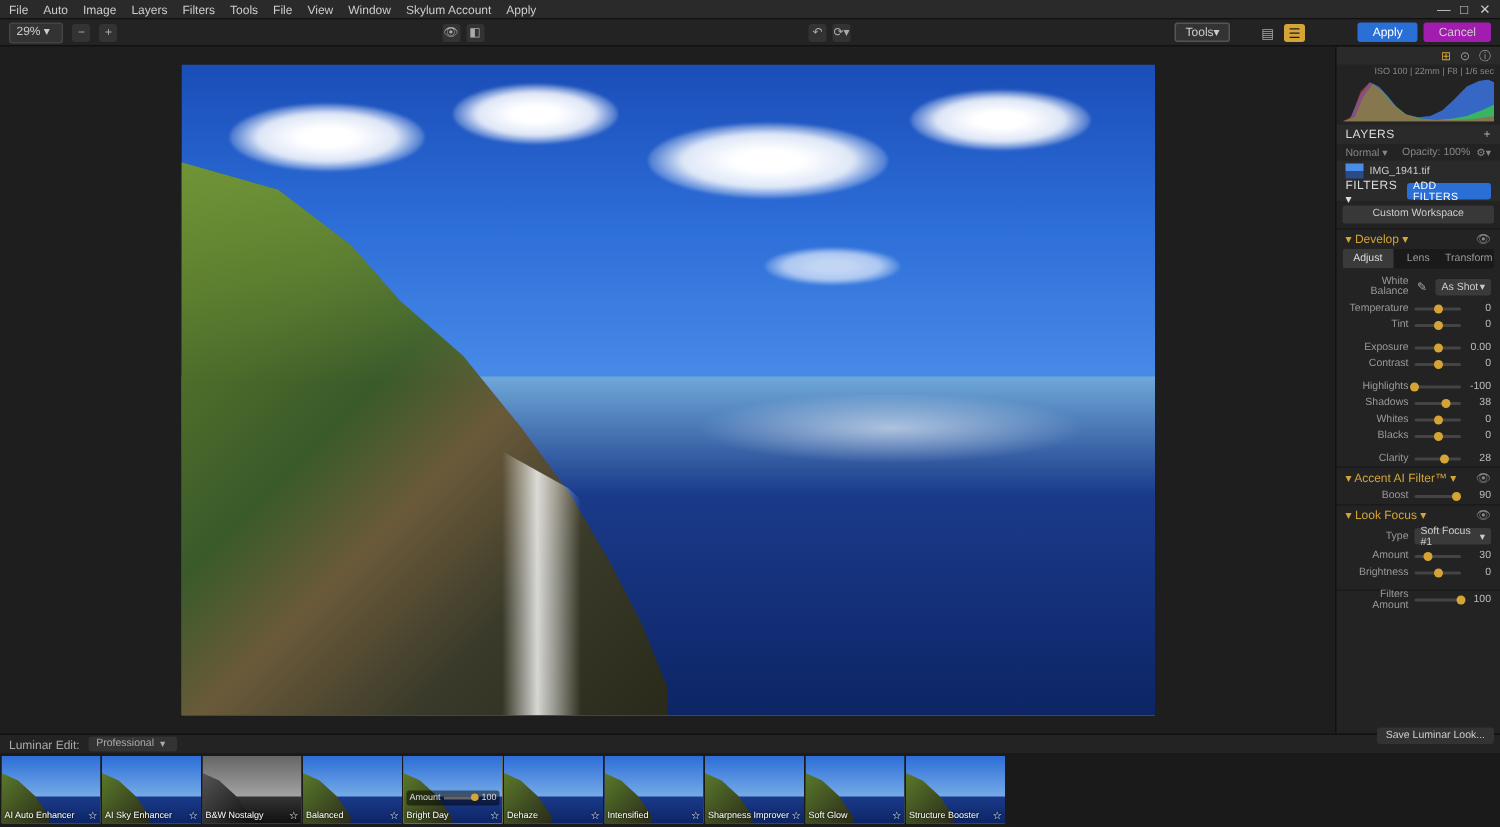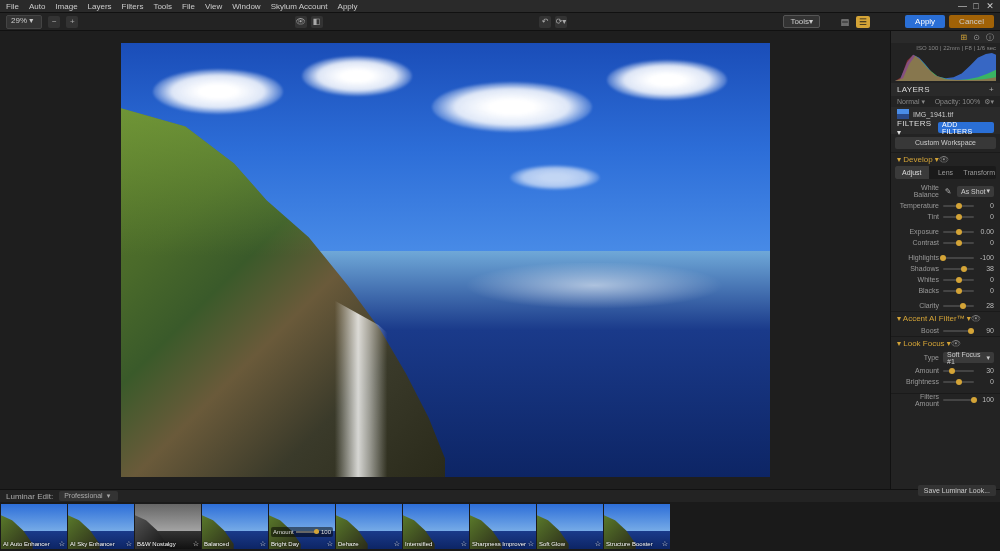--- a/index.html
+++ b/index.html
@@ -9,21 +9,21 @@
 .win-ctrl{margin-left:auto;display:flex;gap:6px}
 .win-ctrl span{width:8px;text-align:center;cursor:pointer;font-size:9px}
 .toolbar{height:18px;background:#232323;display:flex;align-items:center;padding:0 6px;gap:6px;border-bottom:1px solid #111}
 .zoom-sel{background:#333;color:#ccc;border:1px solid #444;font-size:8px;height:14px;padding:0 8px 0 4px;border-radius:2px}
 .tb-btn{width:12px;height:12px;background:#333;border-radius:2px;display:flex;align-items:center;justify-content:center;font-size:8px;cursor:pointer;color:#aaa}
 .tb-group{display:flex;gap:4px;align-items:center}
 .spacer{flex:1}
 .btn{height:13px;padding:0 10px;border-radius:2px;display:flex;align-items:center;font-size:8px;cursor:pointer}
 .btn-tools{background:#333;border:1px solid #555;color:#ccc;padding:0 6px}
 .btn-apply{background:#2a6fd6;color:#fff}
-.btn-cancel{background:#a16207;color:#ccc}
+.btn-cancel{background:#a21caf;color:#ccc}
 .icon-toggle{width:14px;height:12px;border-radius:2px;display:flex;align-items:center;justify-content:center;cursor:pointer}
 .icon-toggle.sel{background:#d4a437;color:#1a1a1a}
 .main{flex:1;display:flex;overflow:hidden}
 .canvas{flex:1;background:#1e1e1e;display:flex;align-items:center;justify-content:center;position:relative}
 .photo{width:649px;height:434px;position:relative;overflow:hidden}
 .sky{position:absolute;inset:0;background:linear-gradient(to bottom,#1a4db8 0%,#2d6ed8 25%,#4a8de8 50%,#7cb0e8 70%,#a5c5e8 80%,#dee8f2 100%)}
 .cloud{position:absolute;background:radial-gradient(ellipse,#fff 20%,rgba(255,255,255,.85) 50%,transparent 75%);border-radius:50%;filter:blur(1px)}
 .sea{position:absolute;left:0;right:0;bottom:0;top:48%;background:linear-gradient(to bottom,#6fa8d8 0%,#1a3a8a 35%,#0d2565 100%)}
 .sea::after{content:'';position:absolute;right:5%;top:5%;width:55%;height:50%;background:radial-gradient(ellipse 60% 35% at 60% 20%,rgba(255,255,255,.55),transparent 60%)}
 .cliff{position:absolute;left:0;bottom:0;width:50%;height:85%;background:linear-gradient(135deg,#5a7a2a 0%,#4a6a2a 25%,#3a5a2a 40%,#6a5a3a 55%,#3a3a2a 75%,#2a2a1a 100%);clip-path:polygon(0 0,20% 5%,35% 15%,45% 25%,58% 35%,70% 48%,80% 60%,88% 72%,95% 84%,100% 95%,100% 100%,0 100%)}
@@ -39,21 +39,21 @@
 .sec-hdr{height:13px;display:flex;align-items:center;padding:0 6px;background:#2a2a2a;color:#ddd;font-size:8px;text-transform:uppercase;letter-spacing:.3px;justify-content:space-between}
 .sec-hdr .plus{cursor:pointer;color:#aaa}
 .layer-opts{height:11px;display:flex;align-items:center;padding:0 6px;font-size:7px;color:#888;gap:4px}
 .layer-opts .op{margin-left:auto}
 .layer-row{height:14px;display:flex;align-items:center;padding:0 6px;gap:4px;background:#2a2a2a}
 .layer-thumb{width:12px;height:10px;background:linear-gradient(to bottom,#4a8de8 50%,#2a4a8a 50%)}
 .layer-row span{font-size:7px;color:#ccc}
 .add-filters{background:#2a6fd6;color:#fff;font-size:7px;height:11px;padding:0 4px;display:flex;align-items:center;border-radius:2px;cursor:pointer}
 .workspace{height:12px;background:#383838;text-align:center;font-size:7px;color:#ccc;line-height:12px;margin:3px 4px;border-radius:2px;cursor:pointer}
 .filter-grp{border-top:1px solid #1a1a1a}
-.fg-hdr{height:13px;display:flex;align-items:center;padding:0 6px;font-size:8px;color:#d4a437;cursor:pointer;}
+.fg-hdr{height:13px;display:flex;align-items:center;padding:0 6px;font-size:8px;color:#d4a437;cursor:pointer;justify-content:space-between}
 .fg-hdr .eye{color:#888;font-size:8px}
 .sub-tabs{display:flex;height:13px;margin:0 4px 3px;background:#1a1a1a;border-radius:2px;overflow:hidden}
 .sub-tabs span{flex:1;text-align:center;line-height:13px;font-size:7px;color:#999;cursor:pointer}
 .sub-tabs span.sel{background:#3a3a3a;color:#ddd}
 .ctrl-row{display:flex;align-items:center;padding:1px 6px;gap:4px;height:11px}
 .ctrl-row .lbl{flex:0 0 42px;text-align:right;font-size:7px;color:#999}
 .ctrl-row .slider{flex:1;height:2px;background:#444;position:relative;border-radius:1px;cursor:pointer}
 .ctrl-row .slider .dot{position:absolute;width:6px;height:6px;background:#d4a437;border-radius:50%;top:-2px;transform:translateX(-50%)}
 .ctrl-row .val{flex:0 0 16px;text-align:right;font-size:7px;color:#bbb}
 .wb-row{display:flex;align-items:center;padding:2px 6px;gap:4px}

